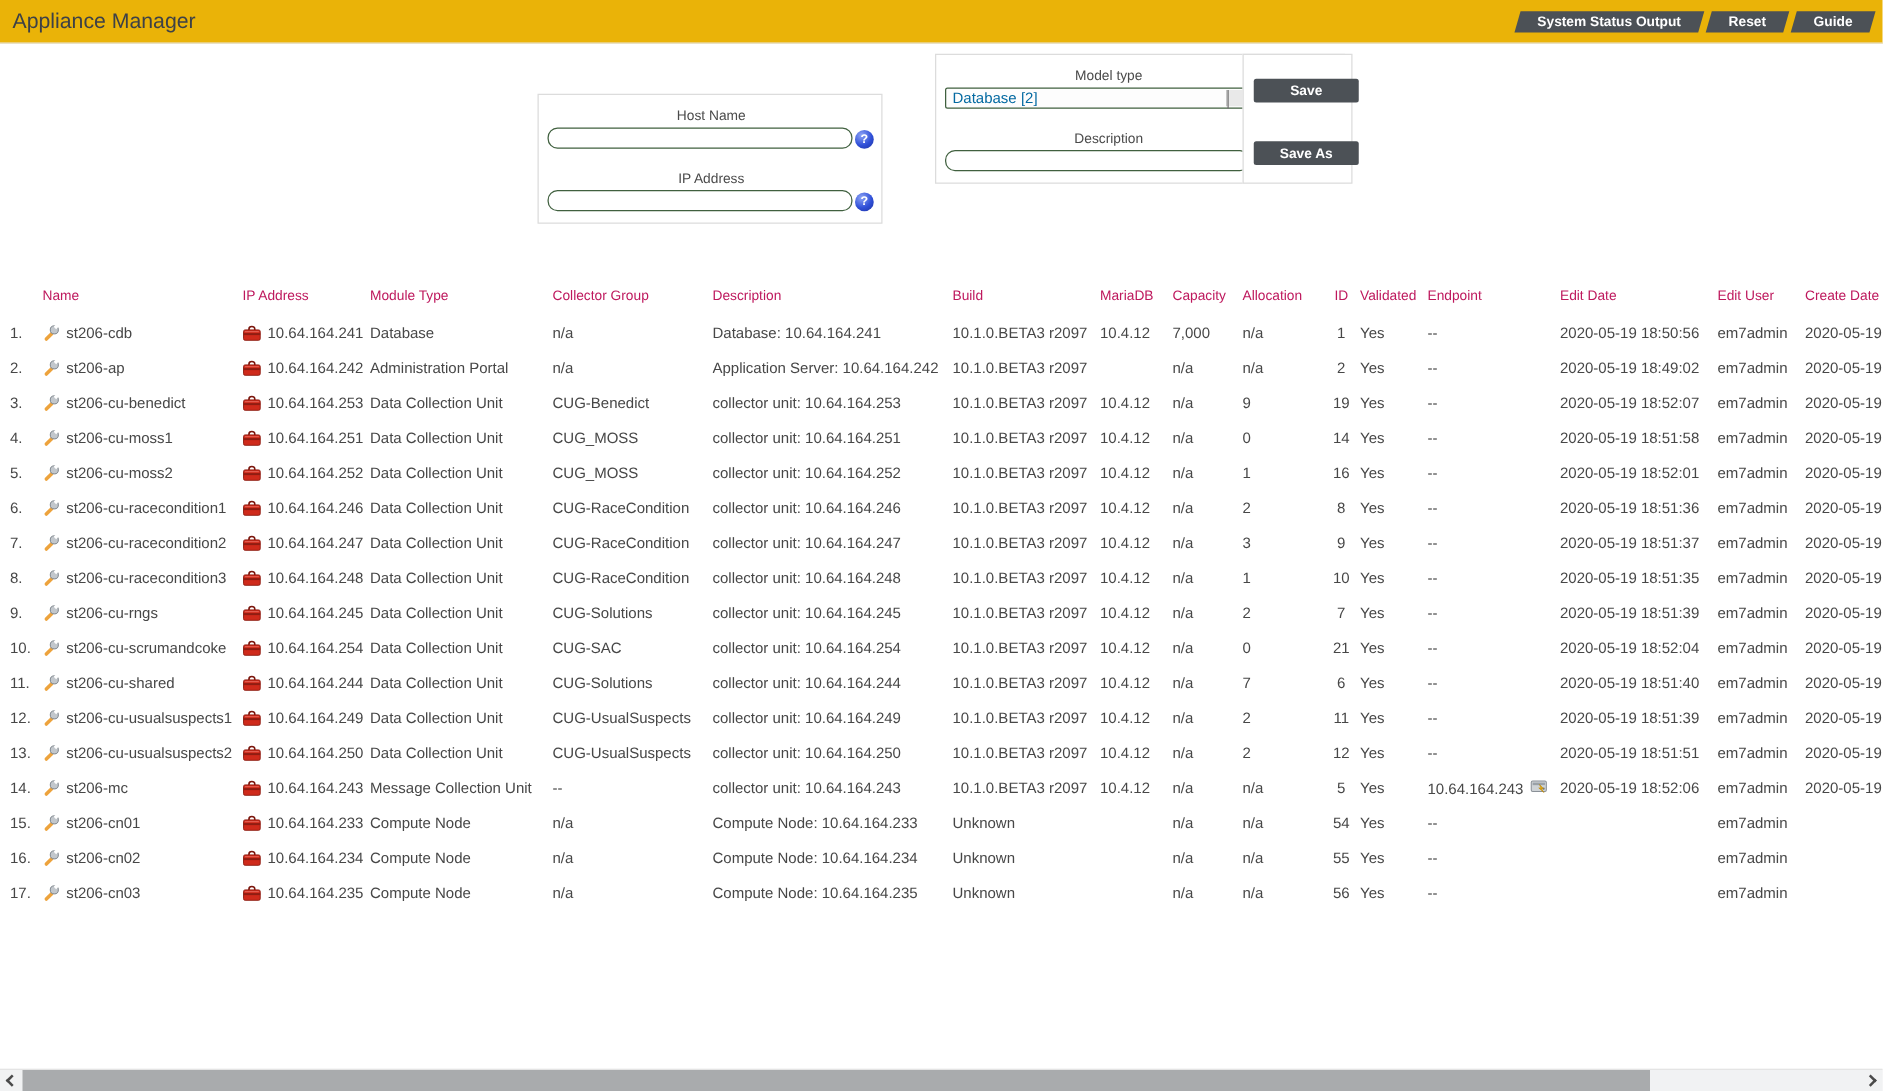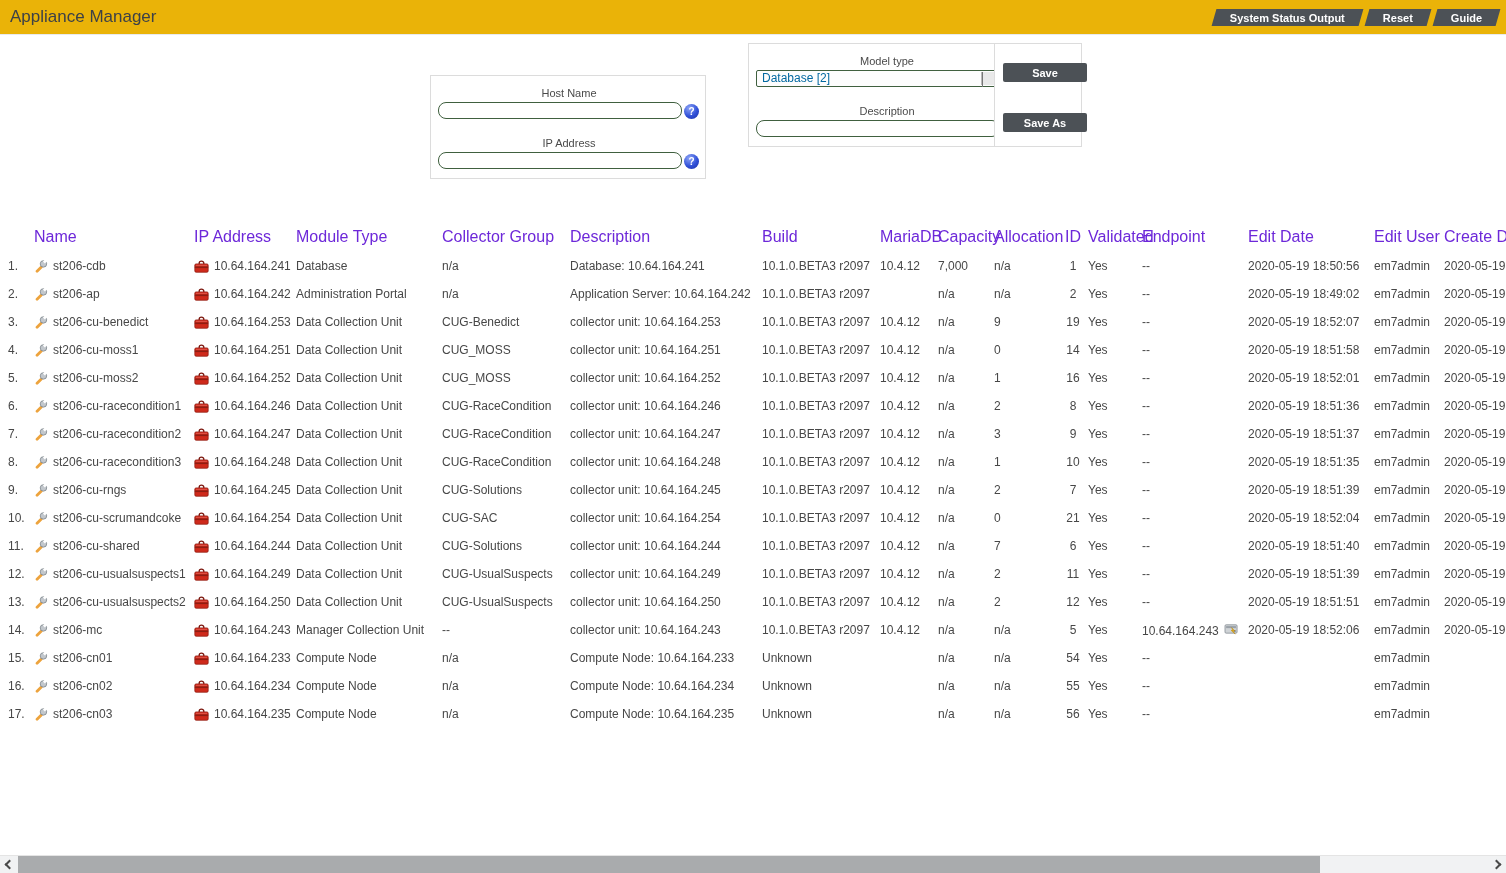--- a/index.html
+++ b/index.html
@@ -37,21 +37,21 @@
   .select-arrow{position:absolute;right:1px;top:1px;width:16px;height:13px;
     background:#e9e9e9;border-left:1px solid #b9b9b9;}
   .chev{width:5px;height:5px;border-right:1.5px solid #777;border-bottom:1.5px solid #777;
     transform:rotate(45deg);margin:3px auto 0;}
   .save-btn{position:absolute;left:8px;width:84px;height:19px;background:#4c5156;
     color:#fff;border:none;border-radius:2px;font-family:"Liberation Sans", sans-serif;
     font-size:11px;font-weight:bold;cursor:pointer;}
   
   .table-wrap{position:absolute;top:222px;left:0;width:1506px;height:625px;overflow:hidden;}
   table{border-collapse:collapse;table-layout:fixed;width:1564px;}
-  th{height:30px;font-size:16px;font-weight:normal;color:#6d28d9;text-align:left;
+  th{height:30px;font-size:11px;font-weight:normal;color:#be185d;text-align:left;
     padding:0;white-space:nowrap;vertical-align:middle;cursor:pointer;}
   td{height:28px;font-size:12px;color:#474747;padding:0;white-space:nowrap;
     overflow:hidden;vertical-align:middle;}
   td.c-num{padding-left:8px;}
   .cell-flex{display:flex;align-items:flex-end;gap:5px;}
   .cell-flex svg{flex:0 0 auto;}
   th.c-id, td.c-id{text-align:center;}
   
   .hscroll{position:absolute;left:0;top:855px;width:1506px;height:17px;background:#f1f2f3;
     border-top:1px solid #e4e4e4;}
@@ -649,21 +649,21 @@
             <span class="cell-flex">
               <svg width="15" height="13" viewBox="0 0 16 14">
                 <path d="M5.5 4.5 V3.4 a2.5 2.1 0 0 1 5 0 V4.5" fill="none" stroke="#7a150c" stroke-width="1.4"></path>
                 <rect x="0.8" y="4.2" width="14.4" height="9" rx="1.4" fill="#cf2a1b" stroke="#8f1d12" stroke-width="0.8"></rect>
                 <rect x="0.8" y="7" width="14.4" height="1.7" fill="#8f1d12"></rect>
                 <rect x="2" y="5.2" width="12" height="1" fill="#e8695c" opacity="0.8"></rect>
               </svg>
               <span>10.64.164.243</span>
             </span>
           </td>
-          <td class="c-module_type">Manager Collection Unit</td>
+          <td class="c-module_type">Message Collection Unit</td>
           <td class="c-collector_group">--</td>
           <td class="c-description">collector unit: 10.64.164.243</td>
           <td class="c-build">10.1.0.BETA3 r2097</td>
           <td class="c-mariadb">10.4.12</td>
           <td class="c-capacity">n/a</td>
           <td class="c-allocation">n/a</td>
           <td class="c-id">5</td>
           <td class="c-validated">Yes</td>
           <td class="c-endpoint">
             <span class="cell-flex">

